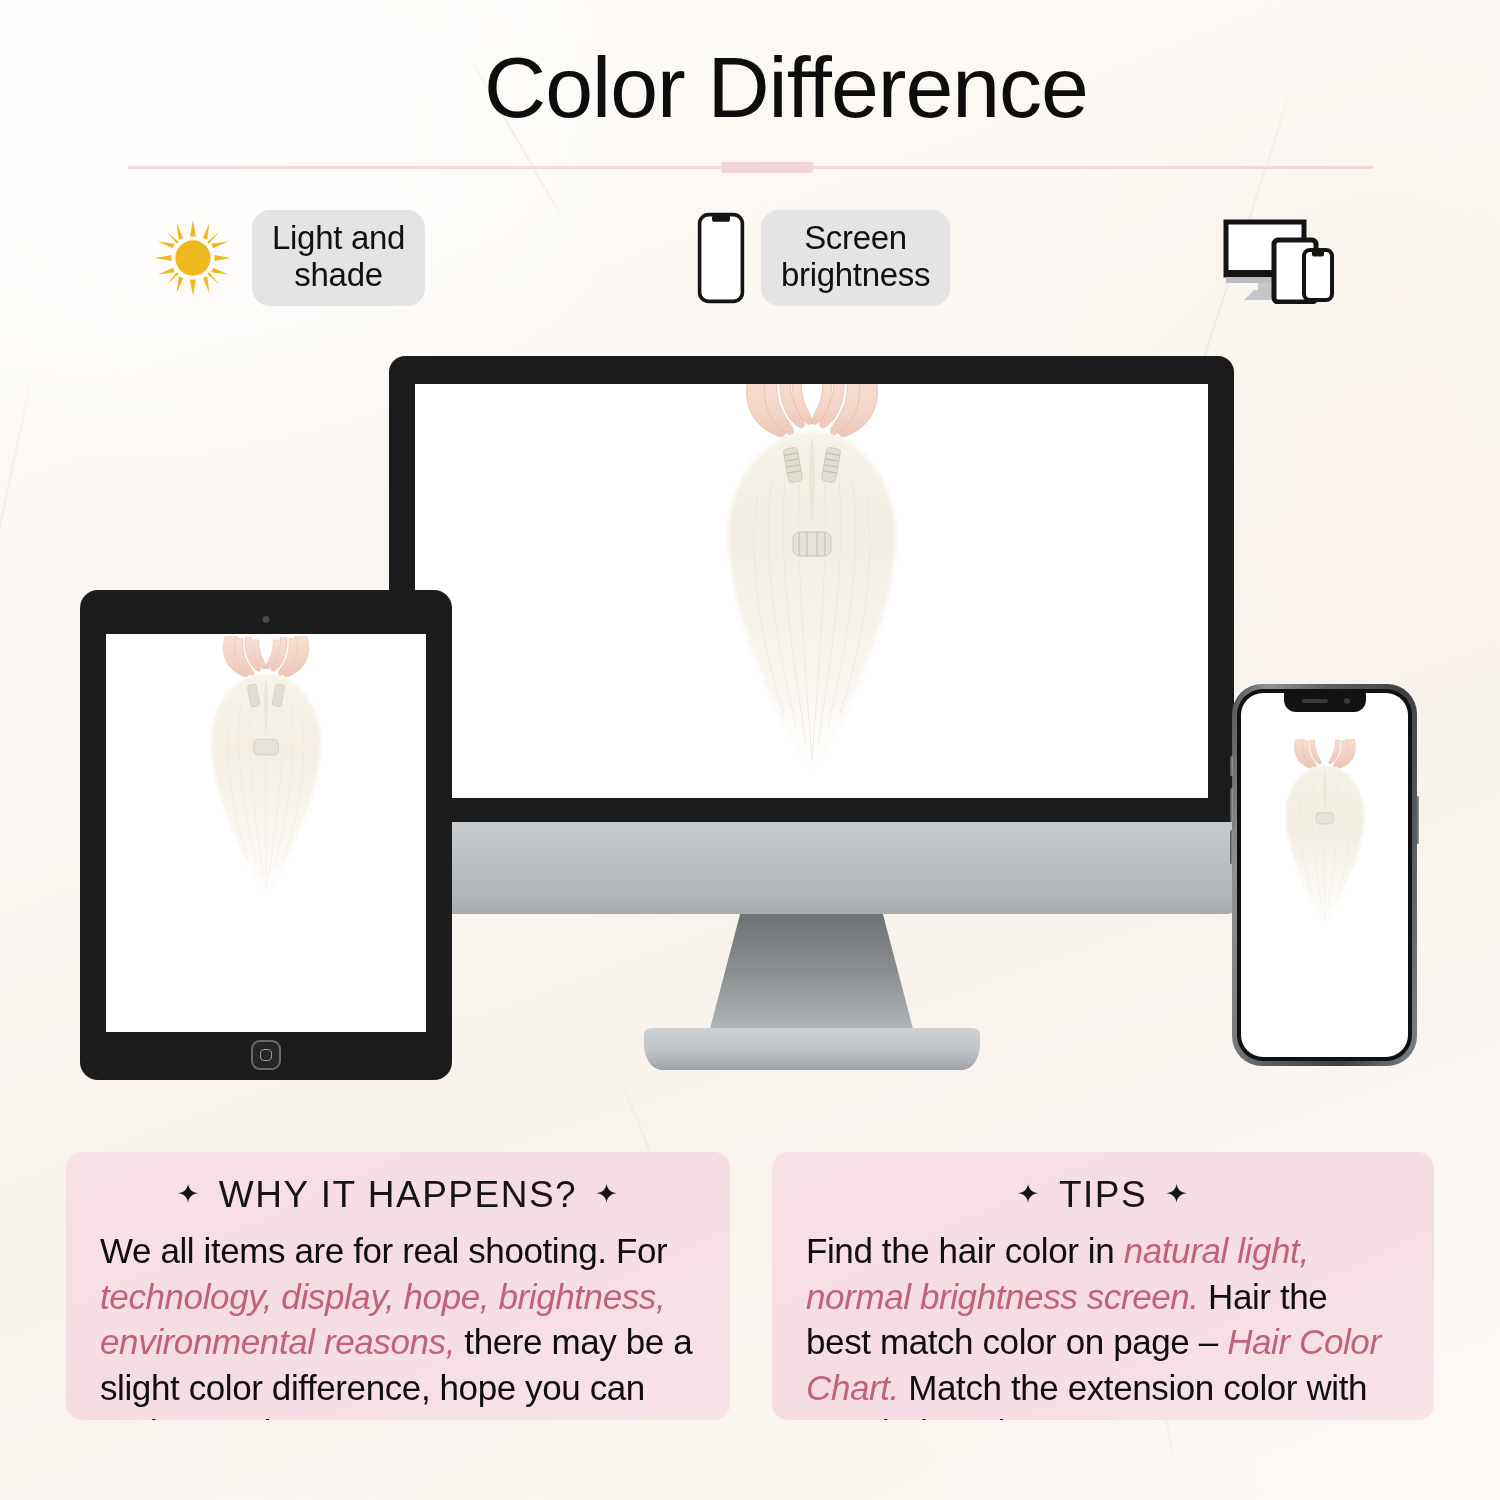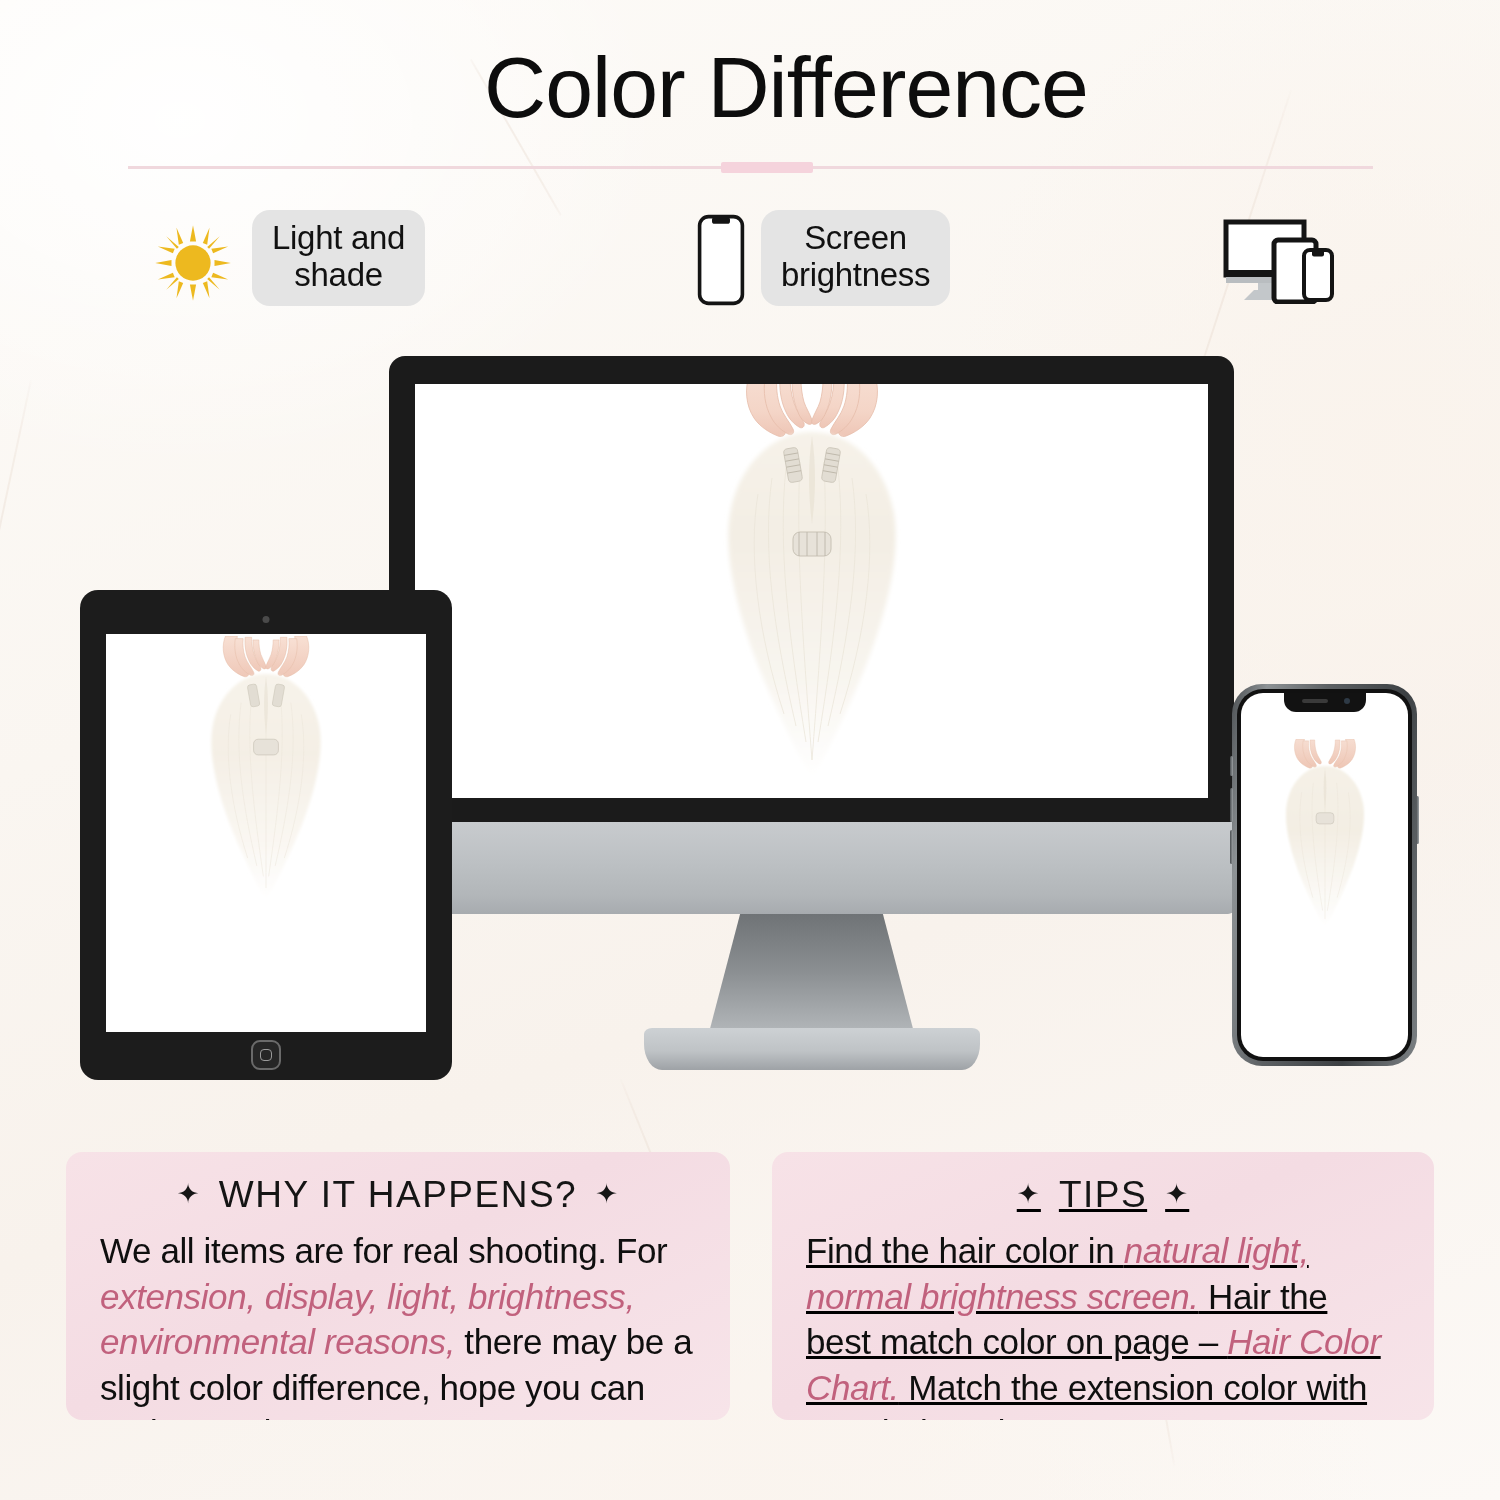--- a/index.html
+++ b/index.html
@@ -81,21 +81,21 @@
   .features {
     position: absolute;
     top: 198px;
     left: 150px;
     width: 1200px;
     height: 120px;
     display: flex;
     align-items: center;
     justify-content: space-between;
   }
-  .feature { display: flex; align-items: flex-end; gap: 16px; }
+  .feature { display: flex; align-items: center; gap: 16px; }
   .feature .ficon {
     flex: 0 0 auto;
     display: flex;
     align-items: center;
     justify-content: center;
   }
   .chip {
     background: #e4e4e4;
     border-radius: 18px;
     padding: 10px 20px 12px;
@@ -200,21 +200,21 @@
 
   
   .card {
     position: absolute;
     background: linear-gradient(155deg,#f7e2e7 0%, #f4dce3 45%, #f7e4e9 100%);
     border-radius: 16px;
     padding: 22px 34px 18px;
     overflow: hidden;
   }
   #card-why  { left: 66px;  top: 1152px; width: 664px; height: 268px; }
-  #card-tips { left: 772px; top: 1152px; width: 662px; height: 268px; text-decoration: underline; }
+  #card-tips { left: 772px; top: 1152px; width: 662px; height: 268px; }
   .card-head {
     text-align: center;
     font-size: 37px;
     font-weight: 400;
     letter-spacing: 1.5px;
     color: #151515;
     margin-bottom: 12px;
     white-space: nowrap;
   }
   .card-head .spark { font-size: 27px; position: relative; top: -4px; }
@@ -500,21 +500,21 @@
           </div>
         </div>
       </div>
     </div>
   </div>
 
   <div class="card" id="card-why">
     <div class="card-head">
       <span class="spark left">✦</span><span>WHY IT HAPPENS?</span><span class="spark right">✦</span>
     </div>
-    <div class="card-body"><span>We all items are for real shooting. For </span><em>extension, display, light, brightness, environmental reasons,</em><span> there may be a slight color difference, hope you can understand.</span></div>
+    <div class="card-body"><span>We all items are for real shooting. For </span><em>technology, display, hope, brightness, environmental reasons,</em><span> there may be a slight color difference, hope you can understand.</span></div>
   </div>
 
   <div class="card" id="card-tips">
     <div class="card-head">
       <span class="spark left">✦</span><span>TIPS</span><span class="spark right">✦</span>
     </div>
     <div class="card-body"><span>Find the hair color in </span><em>natural light, normal brightness screen.</em><span> Hair the best match color on page – </span><em>Hair Color Chart.</em><span> Match the extension color with your hair ends.</span></div>
   </div>
 
 </div>

